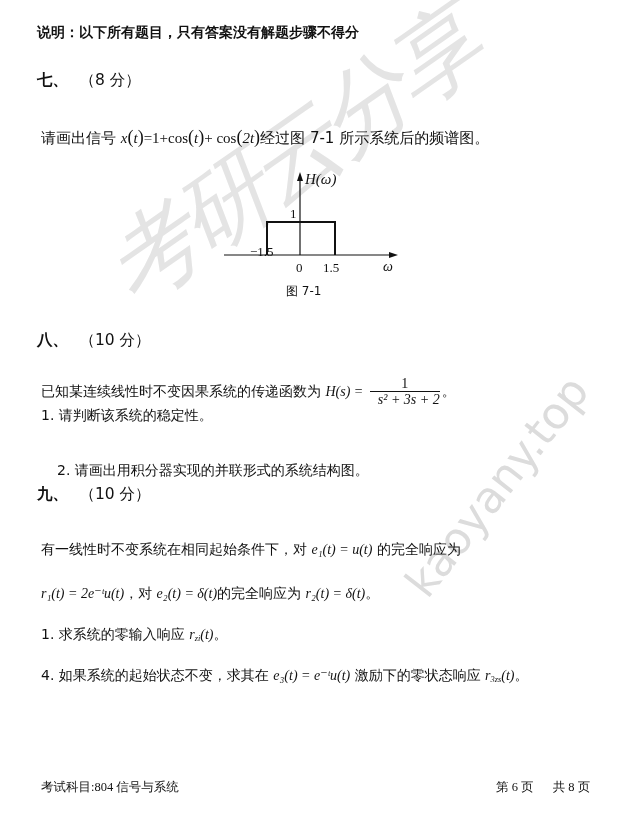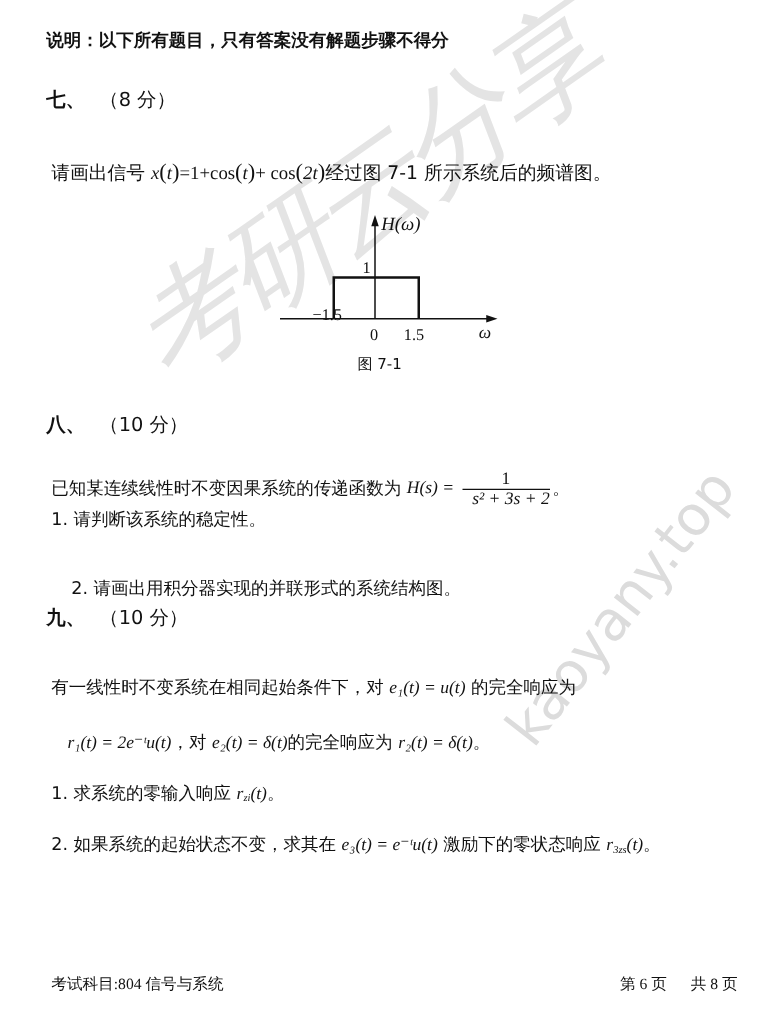--- a/index.html
+++ b/index.html
@@ -91,33 +91,33 @@
     <span>九、</span>
     <span style="font-weight:normal; margin-left:6px;">（10 分）</span>
   </div>
 
   <div class="abs" style="left:41px; top:541px; font-size:14px;">
     <span class="sans">有一线性时不变系统在相同起始条件下，对</span>
     <span class="it">e₁(t) = u(t)</span>
     <span class="sans">的完全响应为</span>
   </div>
 
-  <div class="abs" style="left:41px; top:585px; font-size:14px;margin-left:13px;">
+  <div class="abs" style="left:41px; top:585px; font-size:14px;">
     <span class="it">r₁(t) = 2e⁻ᵗu(t)</span><span class="sans">，对</span>
     <span class="it">e₂(t) = δ(t)</span><span class="sans">的完全响应为</span>
     <span class="it">r₂(t) = δ(t)</span><span class="sans">。</span>
   </div>
 
   <div class="abs" style="left:41px; top:626px; font-size:14px;">
     <span class="sans">1.  求系统的零输入响应</span>
     <span class="it">r<sub>zi</sub>(t)</span><span class="sans">。</span>
   </div>
 
   <div class="abs" style="left:41px; top:667px; font-size:14px;">
-    <span class="sans">2.  如果系统的起始状态不变，求其在</span>
+    <span class="sans">4.  如果系统的起始状态不变，求其在</span>
     <span class="it">e₃(t) = e⁻ᵗu(t)</span>
     <span class="sans">激励下的零状态响应</span>
     <span class="it">r<sub>3zs</sub>(t)</span><span class="sans">。</span>
   </div>
 
   <div class="abs serif" style="left:41px; top:779px; font-size:12.5px;">考试科目:804 信号与系统</div>
   <div class="abs serif" style="left:496px; top:779px; font-size:12.5px;">
     <span>第 6 页</span>
     <span style="margin-left:16px;">共 8 页</span>
   </div>

